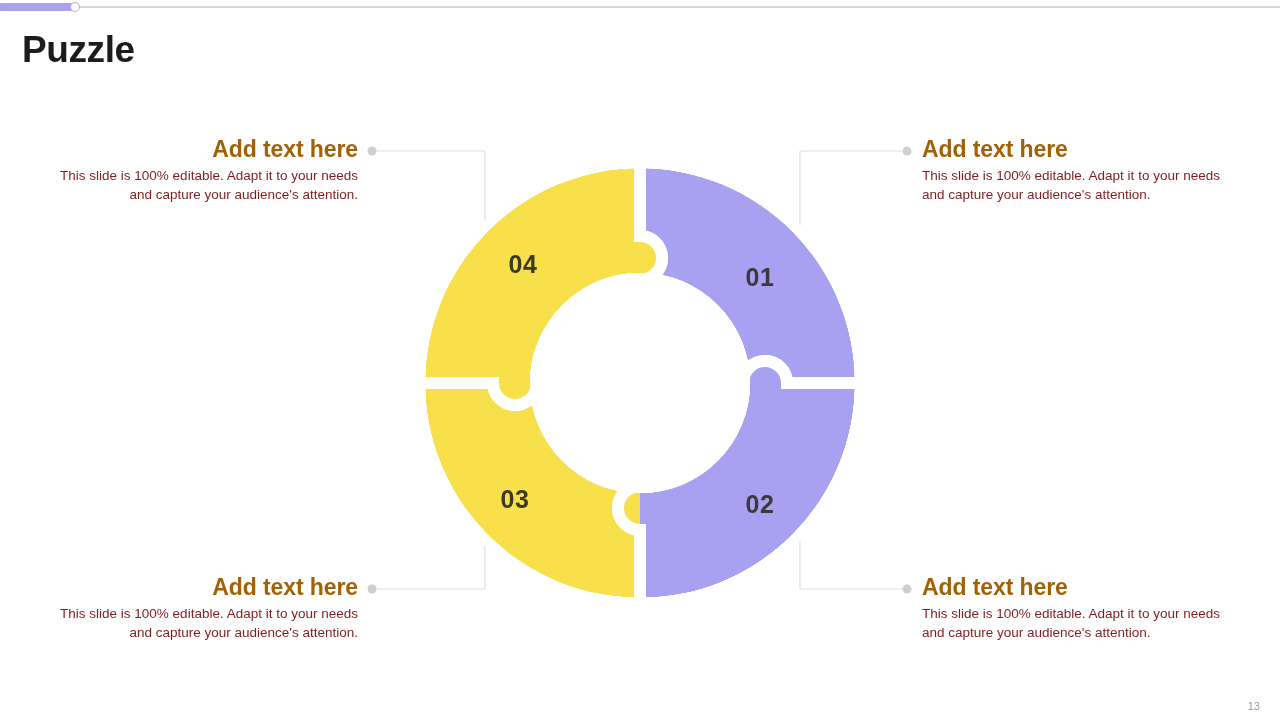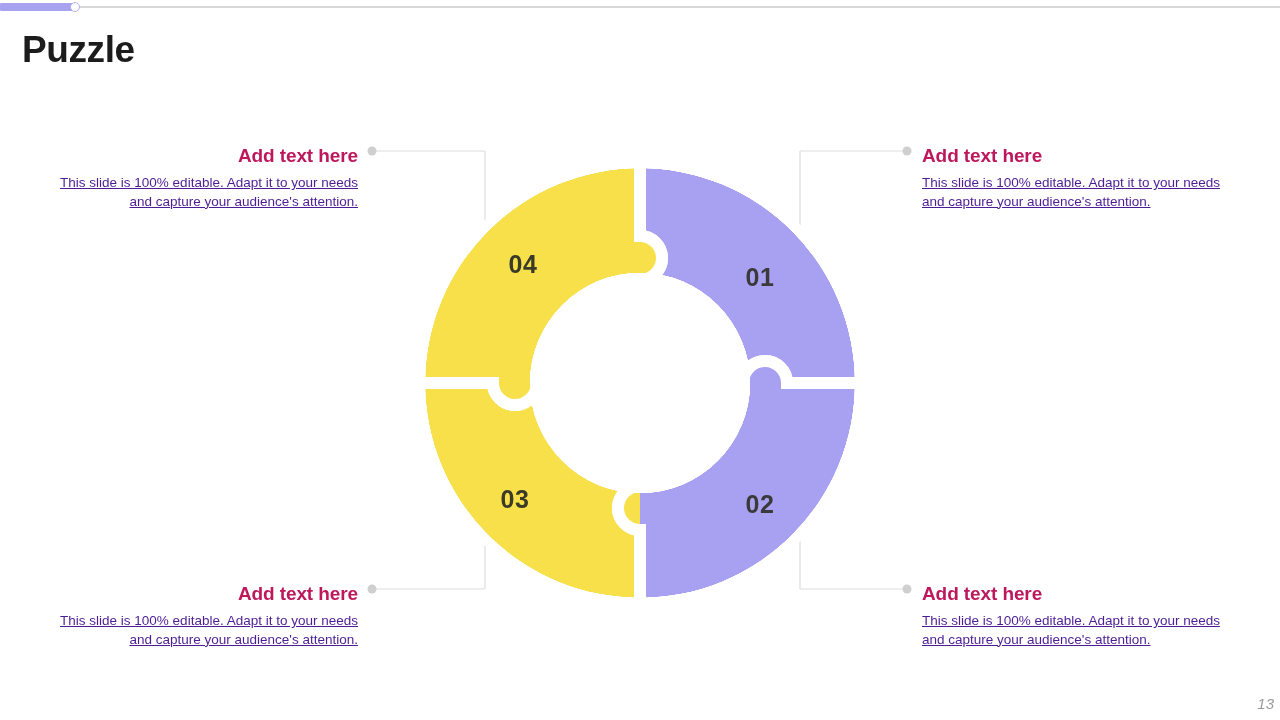--- a/index.html
+++ b/index.html
@@ -69,33 +69,32 @@
     height: 720px;
     pointer-events: none;
   }
 
   
   .txt-block {
     position: absolute;
     width: 300px;
   }
   .txt-block .head {
-    font-size: 19px;
+    font-size: 23px;
     font-weight: 700;
-    color: #be185d;
+    color: #a16207;
     line-height: 24px;
     letter-spacing: -0.1px;
-    margin: 7px 0 6px 0;
+    margin: 0 0 6px 0;
   }
   .txt-block .body {
     font-size: 13.5px;
-    color: #4c1d95;
+    color: #7f1d1d;
     line-height: 18.5px;
     margin: 0;
-    text-decoration: underline;
   }
   .txt-left  { text-align: right; }
   .txt-right { text-align: left;  }
 
   #block-tl { left: 58px;  top: 137px; }
   #block-bl { left: 58px;  top: 575px; }
   #block-tr { left: 922px; top: 137px; }
   #block-br { left: 922px; top: 575px; }
 
   
@@ -111,25 +110,24 @@
     font-size: 25px;
     font-weight: 700;
     fill: #3a3a3a;
     letter-spacing: 0.5px;
   }
   .puzzle-num.on-yellow { fill: #3b3a28; }
 
   
   .page-number {
     position: absolute;
-    right: 6px;
+    right: 20px;
     bottom: 8px;
-    font-size: 15px;
+    font-size: 11px;
     color: #9a9a9a;
-    font-style: italic;
   }
 </style>
 </head>
 <body>
 
 <div class="progress-track"></div>
 <div class="progress-fill"></div>
 <div class="progress-knob"></div>
 
 <div class="slide-title">Puzzle</div>

